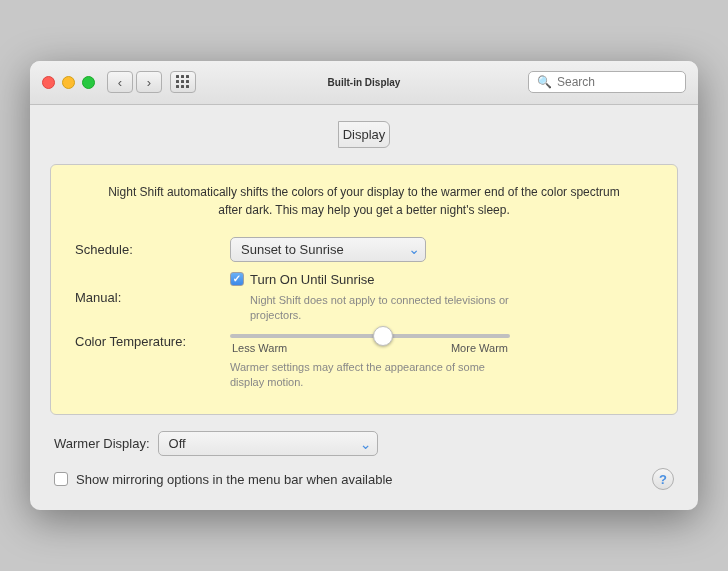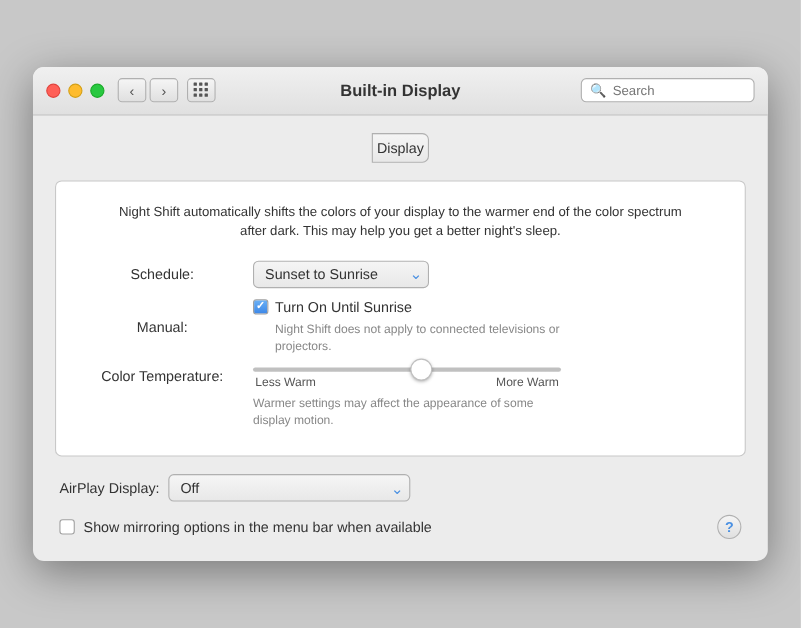--- a/index.html
+++ b/index.html
@@ -87,21 +87,21 @@
       grid-template-columns: repeat(3, 4px);
       grid-template-rows: repeat(3, 4px);
       gap: 1px;
     }
     .grid-dot { width: 3px; height: 3px; background: #555; border-radius: 0.5px; }
 
     .window-title {
       position: absolute;
       left: 50%;
       transform: translateX(-50%);
-      font-size: 15px;
+      font-size: 10px;
       font-weight: 600;
       color: #333;
     }
 
     .search-box {
       margin-left: auto;
       display: flex;
       align-items: center;
       background: white;
       border: 1px solid #b0b0b0;
@@ -162,21 +162,21 @@
     }
 
     .tab.active {
       background: linear-gradient(to bottom, #6cb0f5, #3d89e8);
       color: white;
       border-color: #3478c8;
     }
 
     
     .panel {
-      background: #ffffff;
+      background: #fef9c3;
       border: 1px solid #c8c8c8;
       border-radius: 6px;
       padding: 18px 24px 24px;
       margin-bottom: 16px;
     }
 
     .description {
       font-size: 12px;
       color: #333;
       line-height: 1.5;
@@ -190,42 +190,42 @@
     
     .form-row {
       display: flex;
       align-items: center;
       margin-bottom: 10px;
     }
 
     .form-label {
       font-size: 13px;
       color: #333;
-      text-align: center;
+      text-align: left;
       min-width: 155px;
       padding-right: 10px;
       font-weight: 400;
     }
 
     
     .select-wrap {
       position: relative;
       display: inline-block;
     }
 
     .mac-select {
       appearance: none;
       -webkit-appearance: none;
       background: linear-gradient(to bottom, #f5f5f5, #e8e8e8);
       border: 1px solid #b0b0b0;
       border-radius: 5px;
       padding: 4px 28px 4px 10px;
       font-size: 13px;
       color: #333;
-      width: 160px;
+      width: 196px;
       cursor: pointer;
       outline: none;
     }
 
     .select-arrow {
       position: absolute;
       right: 6px;
       top: 50%;
       transform: translateY(-50%);
       pointer-events: none;
@@ -490,21 +490,21 @@
           <p class="slider-note">Warmer settings may affect the
 appearance of some display motion.</p>
         </div>
       </div>
 
     </div>
 
     <div class="bottom-area">
 
       <div class="airplay-row">
-        <span class="airplay-label">AirPlay Display:</span>
+        <span class="airplay-label">Warmer Display:</span>
         <div class="airplay-select-wrap">
           <select class="airplay-select">
             <option selected="">Off</option>
             <option>On</option>
           </select>
           <span class="select-arrow">⌄</span>
         </div>
       </div>
 
       <div class="mirror-row">

